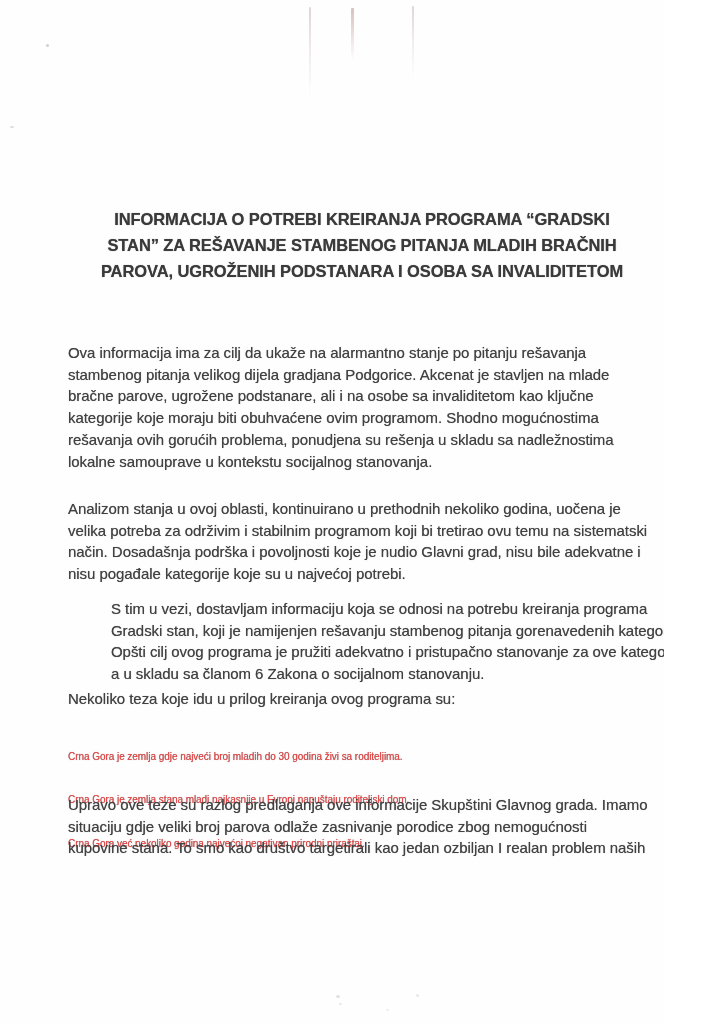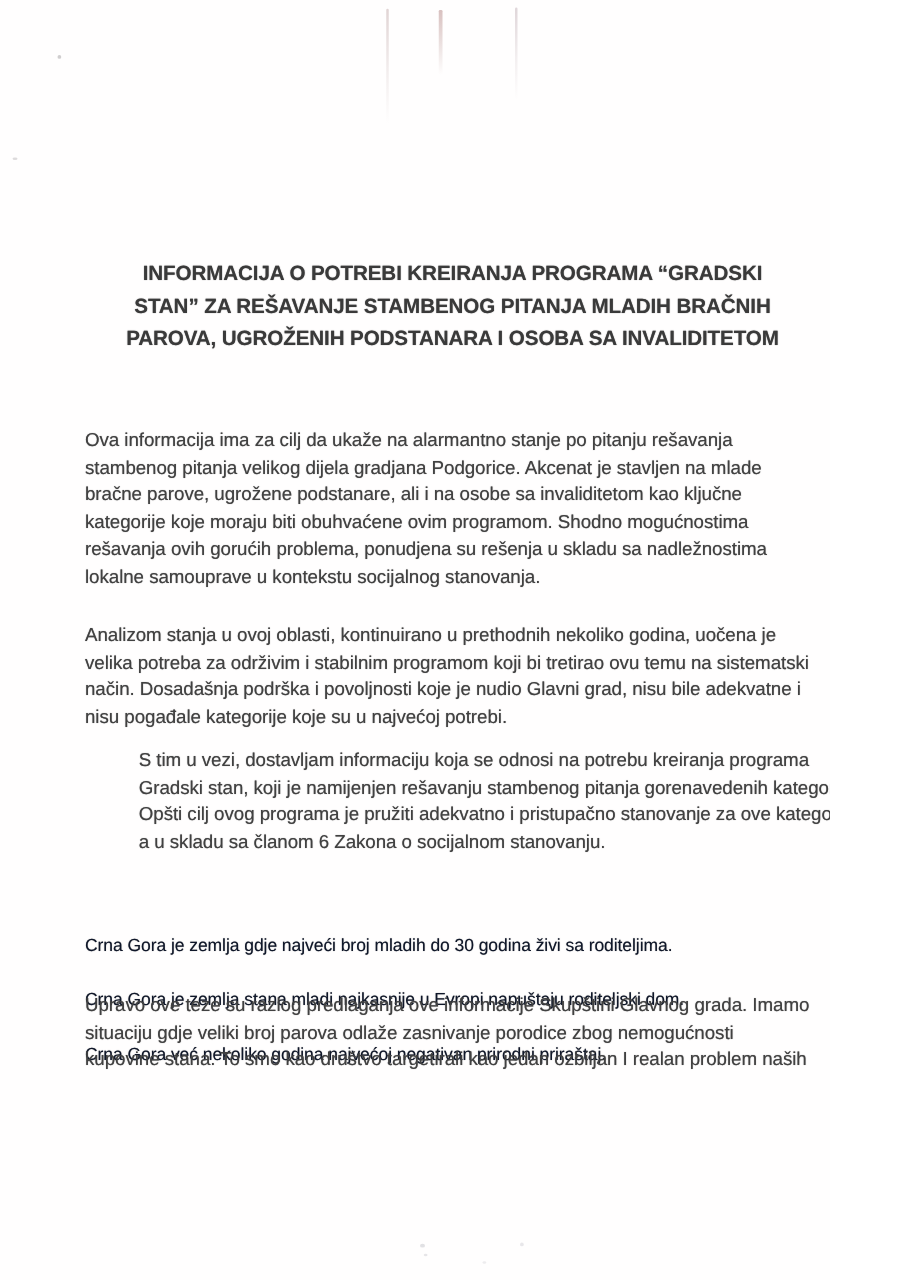--- a/index.html
+++ b/index.html
@@ -42,24 +42,24 @@
     color: #414141;
     white-space: pre-line;
     text-shadow: 0 0 0.7px rgba(64,64,64,0.7);
   }
   .p1 { top: 342px; }
   .p2 { top: 498px; }
   .p3 { top: 598px; margin-left: 43px; }
   .theses-intro { top: 688px; }
   .theses { top: 724px; }
   .thesis-line {
-    font-size: 14px;
+    font-size: 10px;
     line-height: 21.7px;
     letter-spacing: -0.05px;
-    color: #0f172a;
+    color: #ef4444;
     text-shadow: 0 0 0.7px rgba(64,64,64,0.7);
   }
   .p4 { top: 794px; }
   
   .scan-line {
     position: absolute;
     border-radius: 1px;
   }
   .scan-line-1 {
     left: 309px; top: 7px; width: 2px; height: 92px;
@@ -113,20 +113,21 @@
   <p class="para p2">Analizom stanja u ovoj oblasti, kontinuirano u prethodnih nekoliko godina, uočena je
 velika potreba za održivim i stabilnim programom koji bi tretirao ovu temu na sistematski
 način. Dosadašnja podrška i povoljnosti koje je nudio Glavni grad, nisu bile adekvatne i
 nisu pogađale kategorije koje su u najvećoj potrebi.</p>
 
   <p class="para p3">S tim u vezi, dostavljam informaciju koja se odnosi na potrebu kreiranja programa
 Gradski stan, koji je namijenjen rešavanju stambenog pitanja gorenavedenih kategorija.
 Opšti cilj ovog programa je pružiti adekvatno i pristupačno stanovanje za ove kategorije
 a u skladu sa članom 6 Zakona o socijalnom stanovanju.</p>
 
+  <p class="para theses-intro">Nekoliko teza koje idu u prilog kreiranja ovog programa su:</p>
 
   <div class="para theses">
     <div class="thesis-line">Crna Gora je zemlja gdje najveći broj mladih do 30 godina živi sa roditeljima.</div>
     <div class="thesis-line">Crna Gora je zemlja stana mladi najkasnije u Evropi napuštaju roditeljski dom.</div>
     <div class="thesis-line">Crna Gora već nekoliko godina najvećoj negativan prirodni priraštaj.</div>
   </div>
 
   <p class="para p4">Upravo ove teze su razlog predlaganja ove informacije Skupštini Glavnog grada. Imamo
 situaciju gdje veliki broj parova odlaže zasnivanje porodice zbog nemogućnosti
 kupovine stana. To smo kao društvo targetirali kao jedan ozbiljan I realan problem naših</p>

